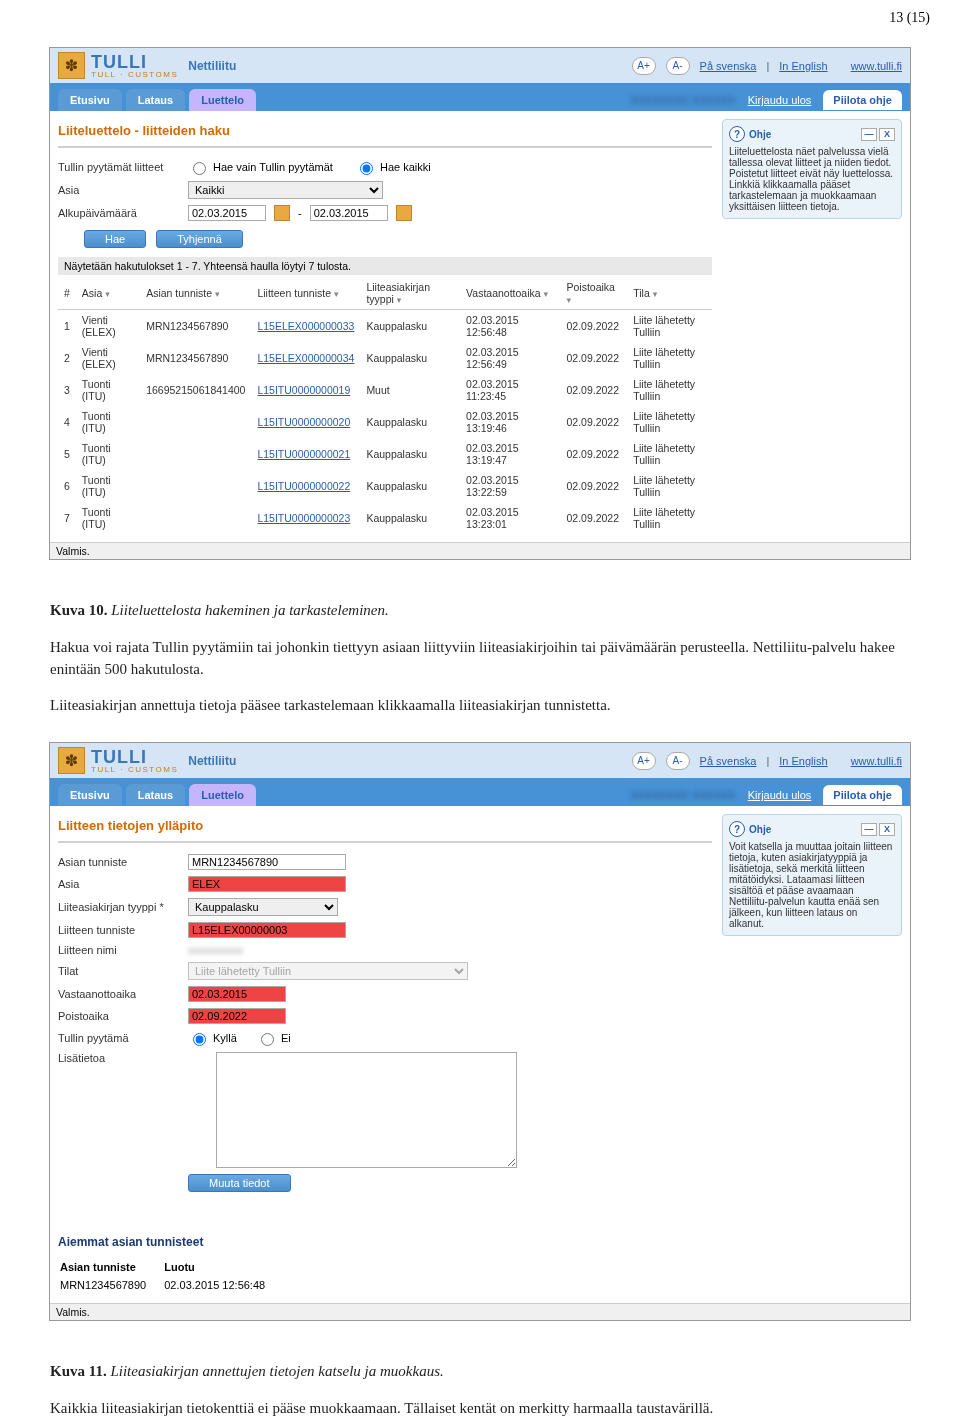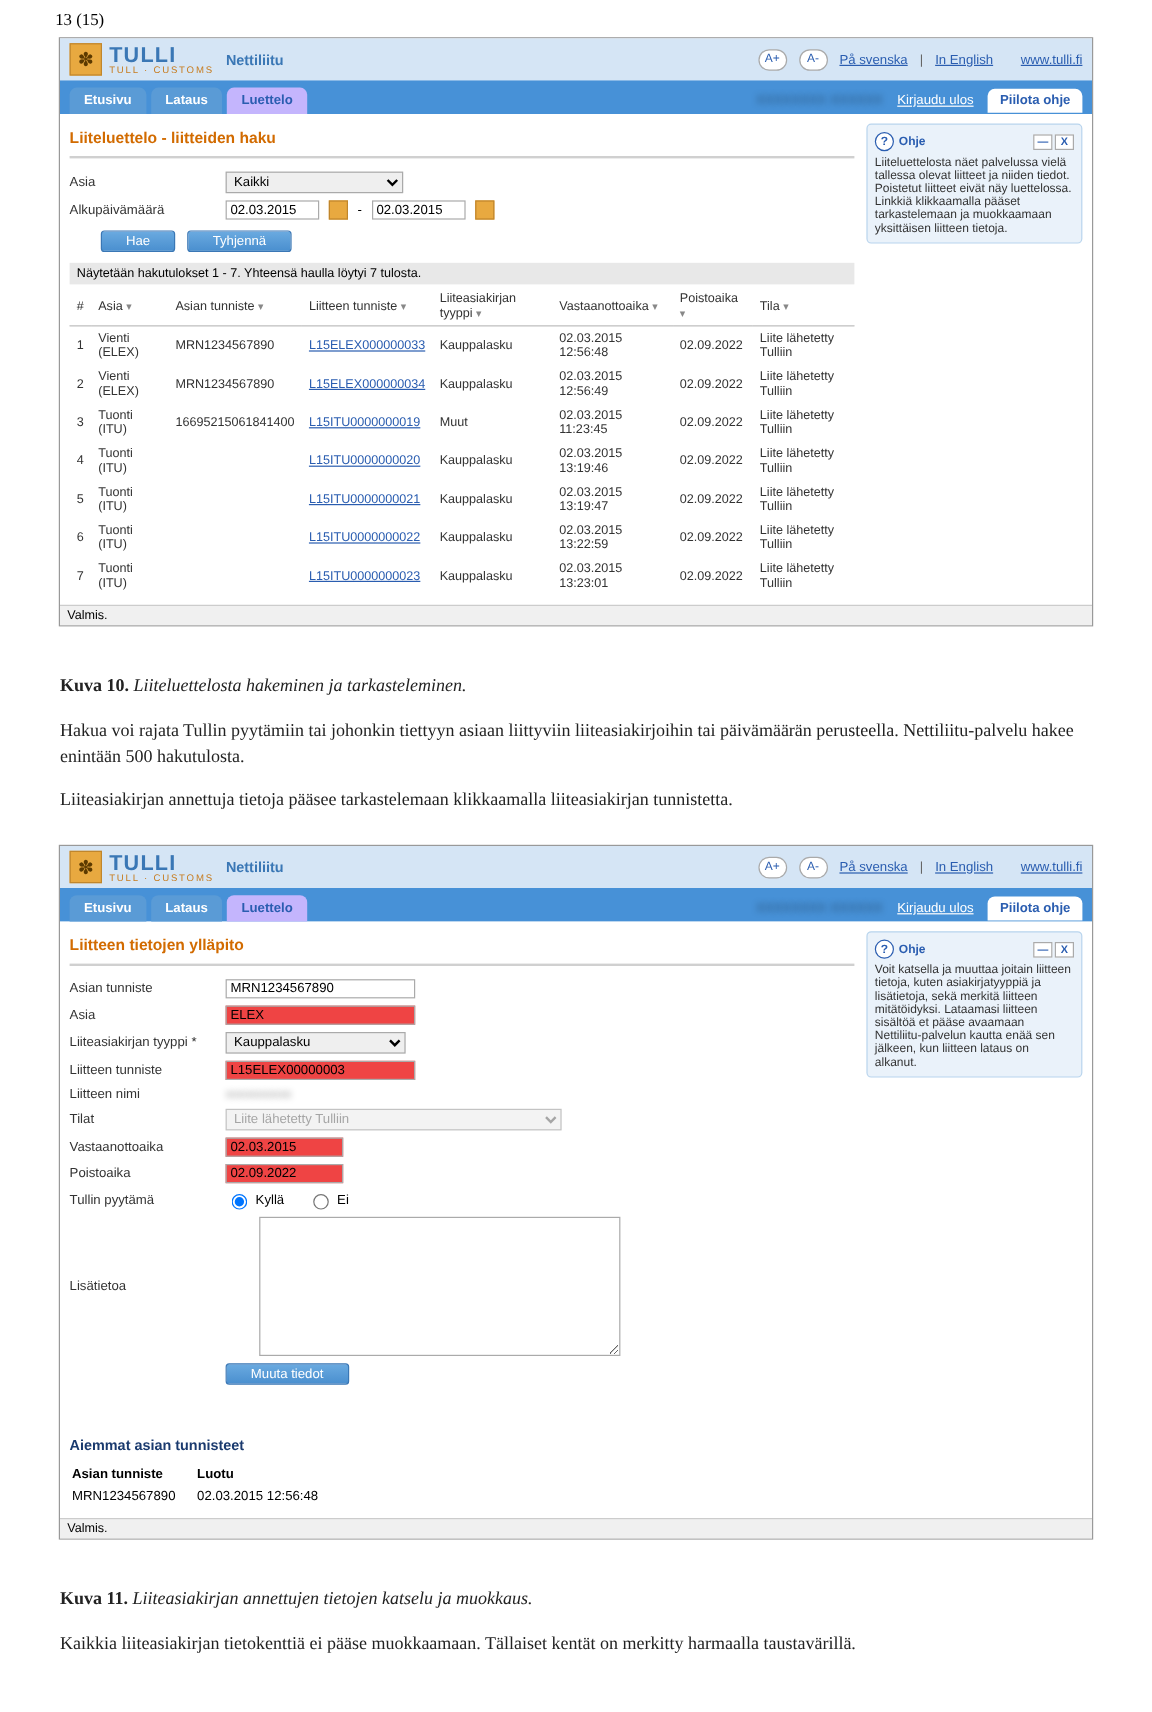--- a/index.html
+++ b/index.html
@@ -4,24 +4,24 @@
 <style>
   body {
     margin: 0;
     padding: 0;
     font-family: Arial, sans-serif;
     background: #fff;
     width: 960px;
     font-size: 13px;
   }
   .page-num {
-    padding: 10px 30px 5px;
+    text-align: right;
+    padding: 10px 30px 21px;
     font-size: 14px;
     font-family: "Times New Roman", serif;
-    margin-left: 16px;
   }
   .screenshot {
     width: 860px;
     margin: 0 auto 15px;
     border: 1px solid #999;
     background: #fff;
   }
   .app-header {
     display: flex;
     align-items: center;
@@ -297,23 +297,37 @@
       <a>Kirjaudu ulos</a>
       <div class="hide-help">Piilota ohje</div>
     </div>
   </div>
 
   <div class="content-area" id="luettelo-content">
     <div class="main-col">
       <div class="panel-title">Liiteluettelo - liitteiden haku</div>
 
       <div class="form-row">
+        <div class="lbl">Tullin pyytämät liitteet</div>
+        <div class="val">
+          <label class="radio-grp">
+            <input type="radio" name="r1" style=""> 
+              <span>Hae vain Tullin pyytämät</span>
+          </label>
+          &nbsp;&nbsp;
+          <label class="radio-grp">
+            <input type="radio" name="r1" checked="" style=""> 
+              <span>Hae kaikki</span>
+          </label>
+        </div>
+      </div>
+      <div class="form-row">
         <div class="lbl">Asia</div>
         <div class="val">
-          <select style="width:148px;">
+          <select style="width:195px;">
             <option>Kaikki</option>
           </select>
         </div>
       </div>
       <div class="form-row">
         <div class="lbl">Alkupäivämäärä</div>
         <div class="val">
           <input type="text" style="width: 70px;" value="02.03.2015">
           <span class="cal-icon"></span>
           <span>-</span>
@@ -529,21 +543,21 @@
               <input type="radio" name="r2" checked="" style=""> 
               <span>Kyllä</span>
             </label>
           &nbsp;
           <label class="radio-grp">
               <input type="radio" name="r2" style=""> 
               <span>Ei</span>
             </label>
         </div>
       </div>
-      <div class="form-row" style="align-items:center;gap:28px;">
+      <div class="form-row" style="align-items:flex-start;gap:28px;">
         <div class="lbl">Lisätietoa</div>
         <div class="val">
             <textarea class="textarea" style=""></textarea>
           </div>
       </div>
       <div class="form-row">
         <div class="lbl"></div>
         <div class="val">
             <button class="btn">Muuta tiedot</button>
           </div>

